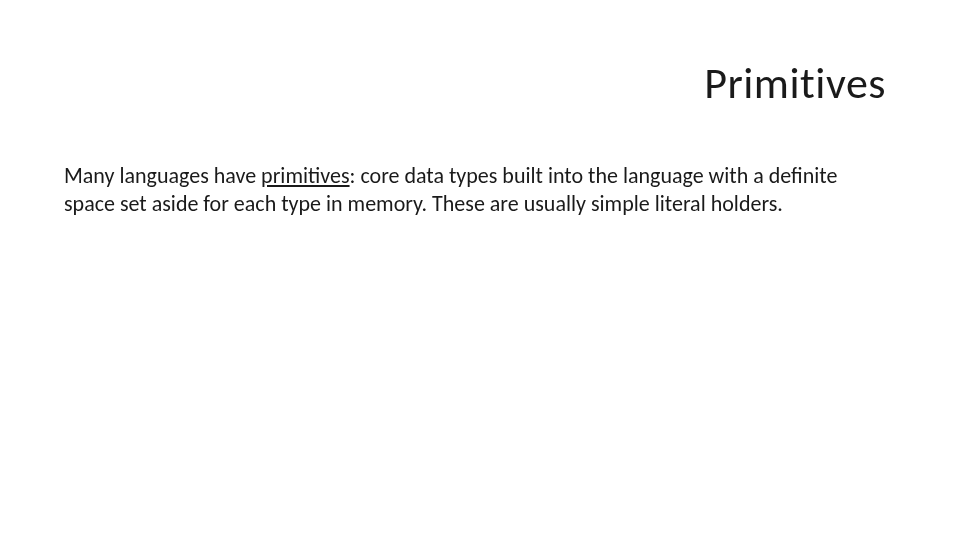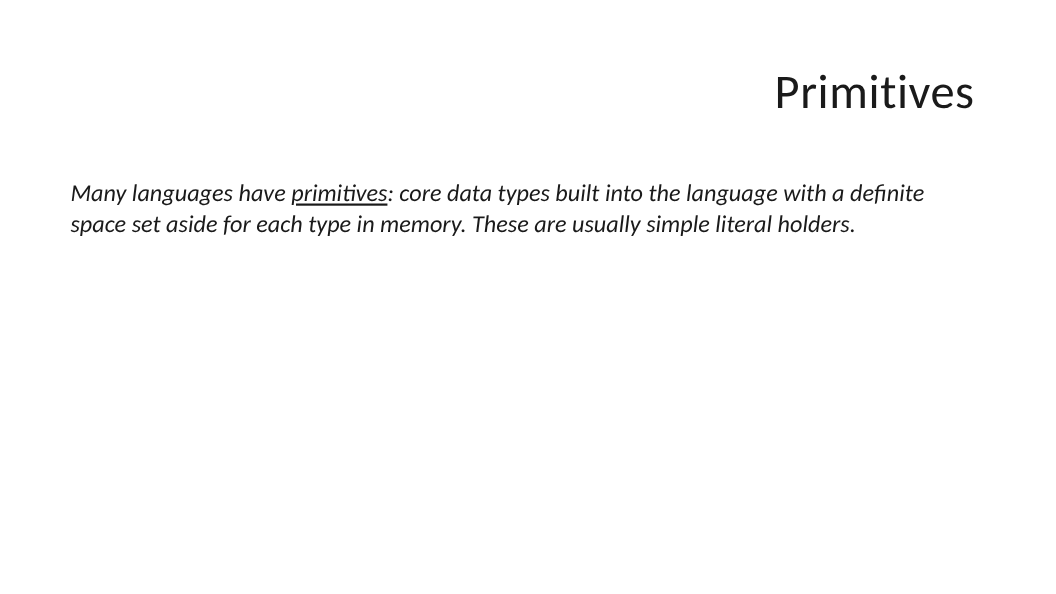--- a/index.html
+++ b/index.html
@@ -34,21 +34,20 @@
       position: absolute;
       top: 162px;
       left: 64px;
       right: 74px;
       font-size: 22px;
       line-height: 1.28;
       color: #1a1a1a;
     }
     .para {
       margin-bottom: 30px;
-      font-style: italic;
     }
     .underline {
       text-decoration: underline;
     }
   </style>
 </head>
 <body>
 
 <div class="slide">
   <h1 class="title">Primitives</h1>

